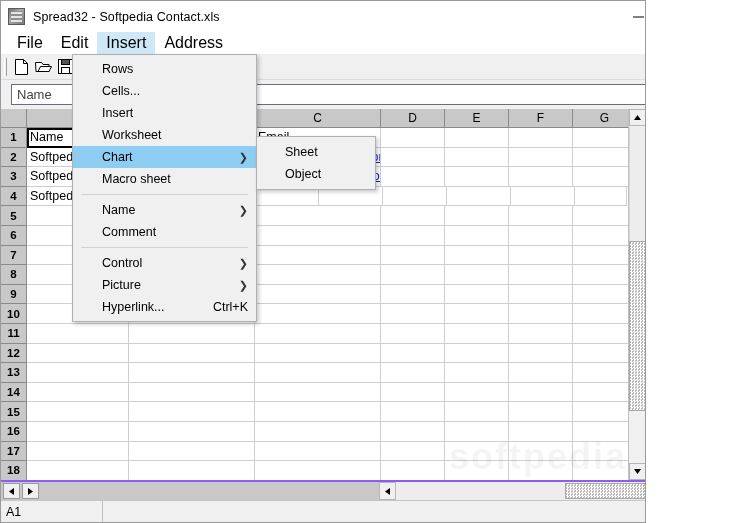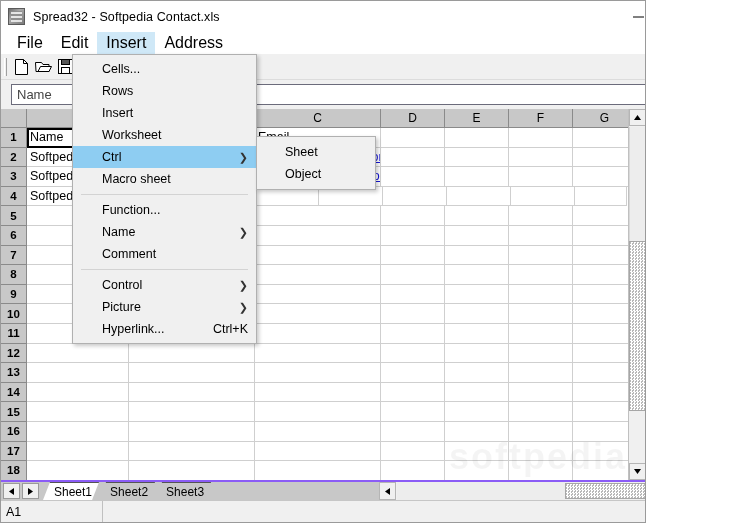--- a/index.html
+++ b/index.html
@@ -559,25 +559,20 @@
     <div class="tab-nav">
       <svg width="5" height="7" viewBox="0 0 5 7">
           <polygon points="0,3.5 5,0 5,7" fill="#000"></polygon>
         </svg>
     </div>
     <div class="tab-nav">
       <svg width="5" height="7" viewBox="0 0 5 7">
           <polygon points="5,3.5 0,0 0,7" fill="#000"></polygon>
         </svg>
     </div>
-    <div id="tablist" style="display:flex;align-items:center;margin-left:4px;">
-        <div class="sheet-tab active">Sheet1</div>
-        <div class="sheet-tab">Sheet2</div>
-        <div class="sheet-tab">Sheet3</div>
-      </div>
   </div>
 
   <div id="hscroll">
     <div class="sb-arrow" style="position:absolute;left:0;top:0;height:18px;">
       <svg width="5" height="7" viewBox="0 0 5 7">
           <polygon points="0,3.5 5,0 5,7" fill="#000"></polygon>
         </svg>
     </div>
     <div id="htrack"></div>
     <div id="hthumb"></div>
@@ -591,42 +586,39 @@
   <div id="statusbar">
     <div id="status-cellref">A1</div>
     <div id="status-rest"></div>
     <div id="grip"></div>
   </div>
 
   <div class="wm">softpedia</div>
 
   <div id="insert-menu">
       <div class="mrow">
+        <span>Rows</span>
+      </div>
+      <div class="mrow">
         <span>Cells...</span>
       </div>
       <div class="mrow">
-        <span>Rows</span>
-      </div>
-      <div class="mrow">
         <span>Insert</span>
       </div>
       <div class="mrow">
         <span>Worksheet</span>
       </div>
       <div class="mrow hl">
-        <span>Ctrl</span>
+        <span>Chart</span>
         <span class="arrow">❯</span>
       </div>
       <div class="mrow">
         <span>Macro sheet</span>
       </div>
       <div class="msep"></div>
-      <div class="mrow">
-        <span>Function...</span>
-      </div>
       <div class="mrow">
         <span>Name</span>
         <span class="arrow">❯</span>
       </div>
       <div class="mrow">
         <span>Comment</span>
       </div>
       <div class="msep"></div>
       <div class="mrow">
         <span>Control</span>

